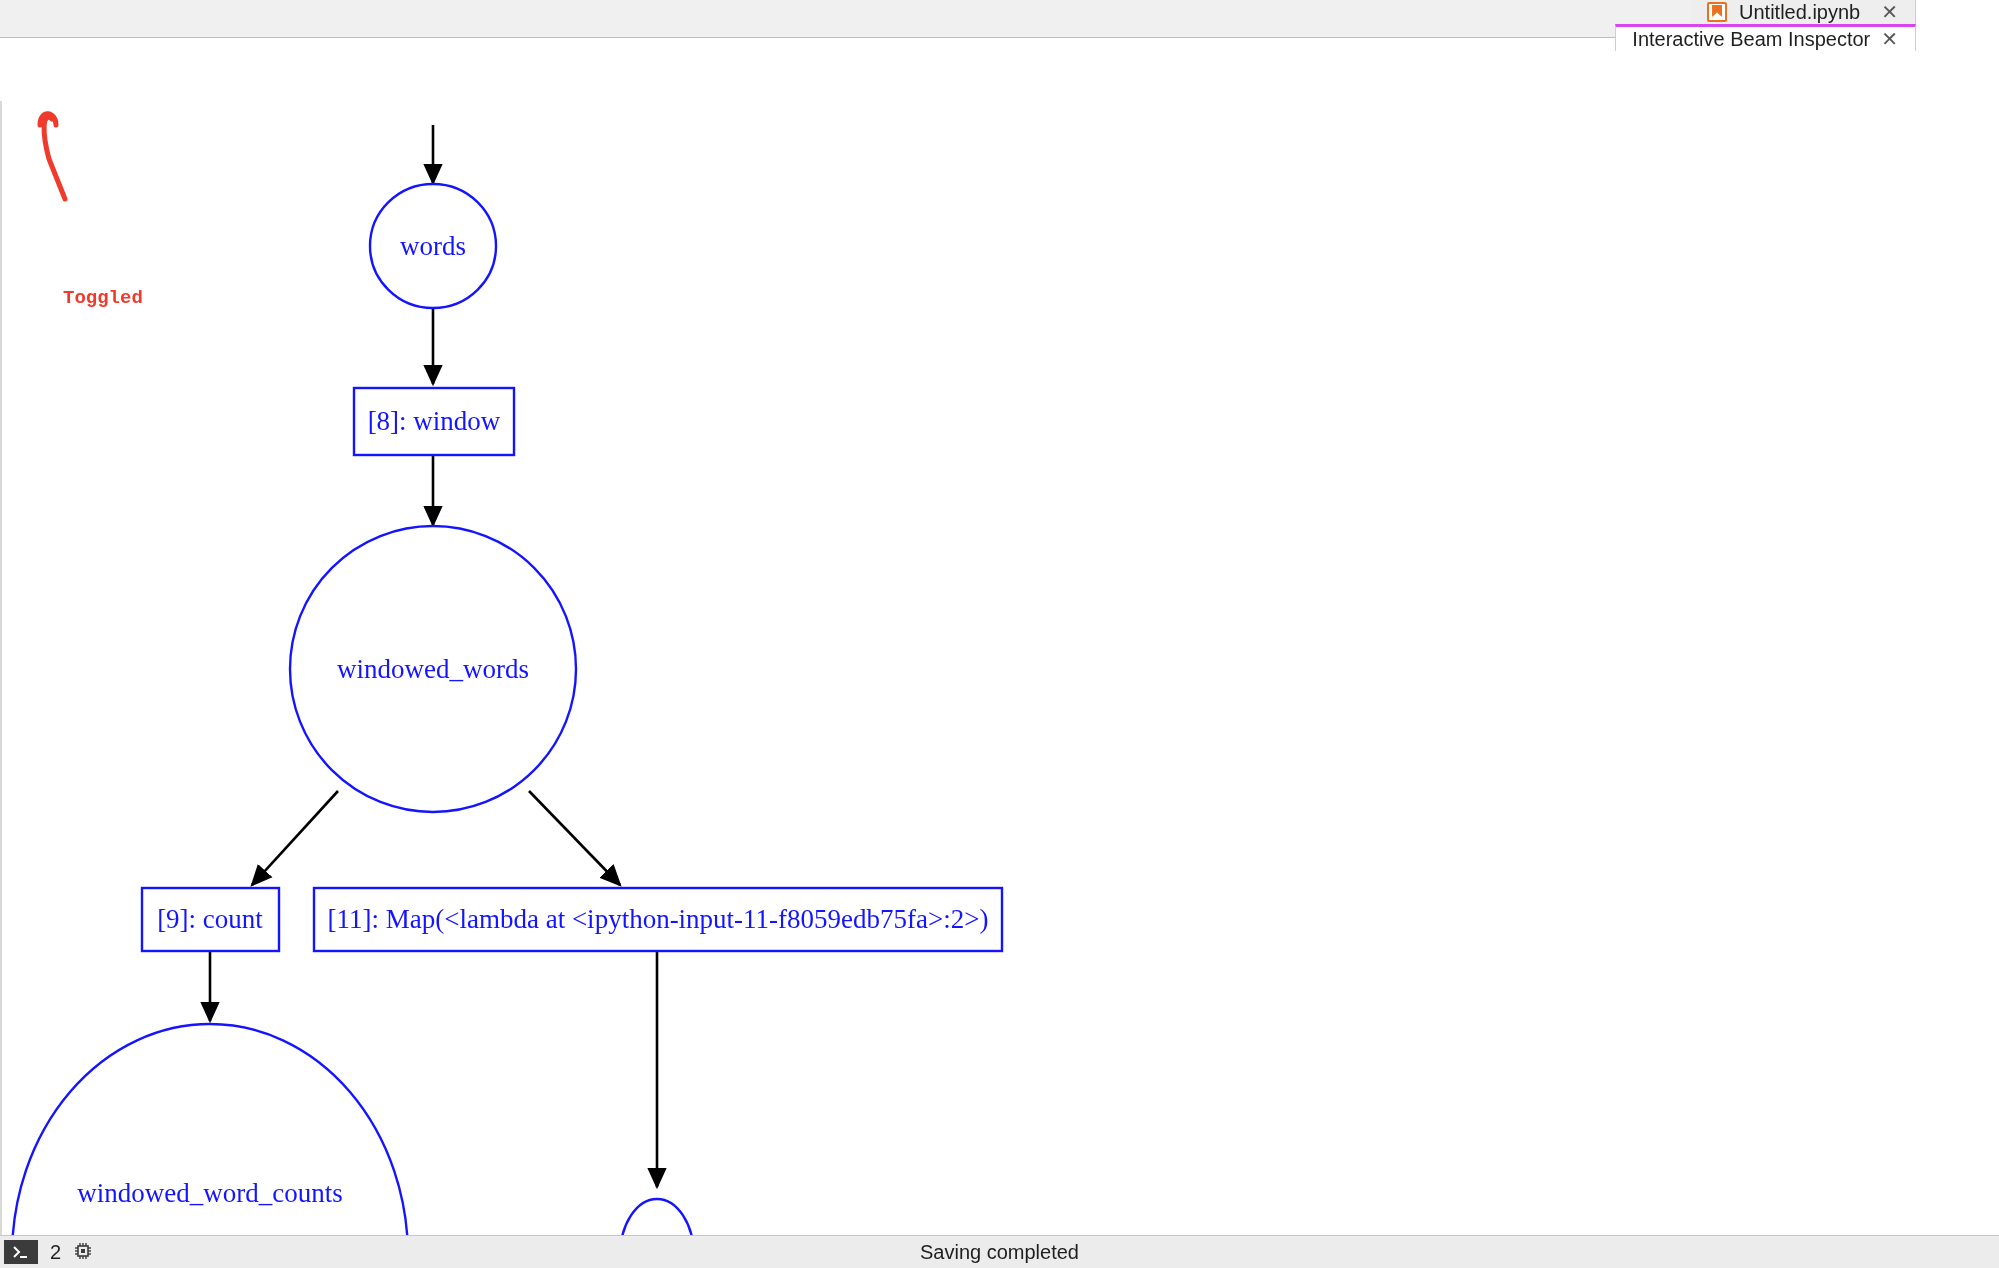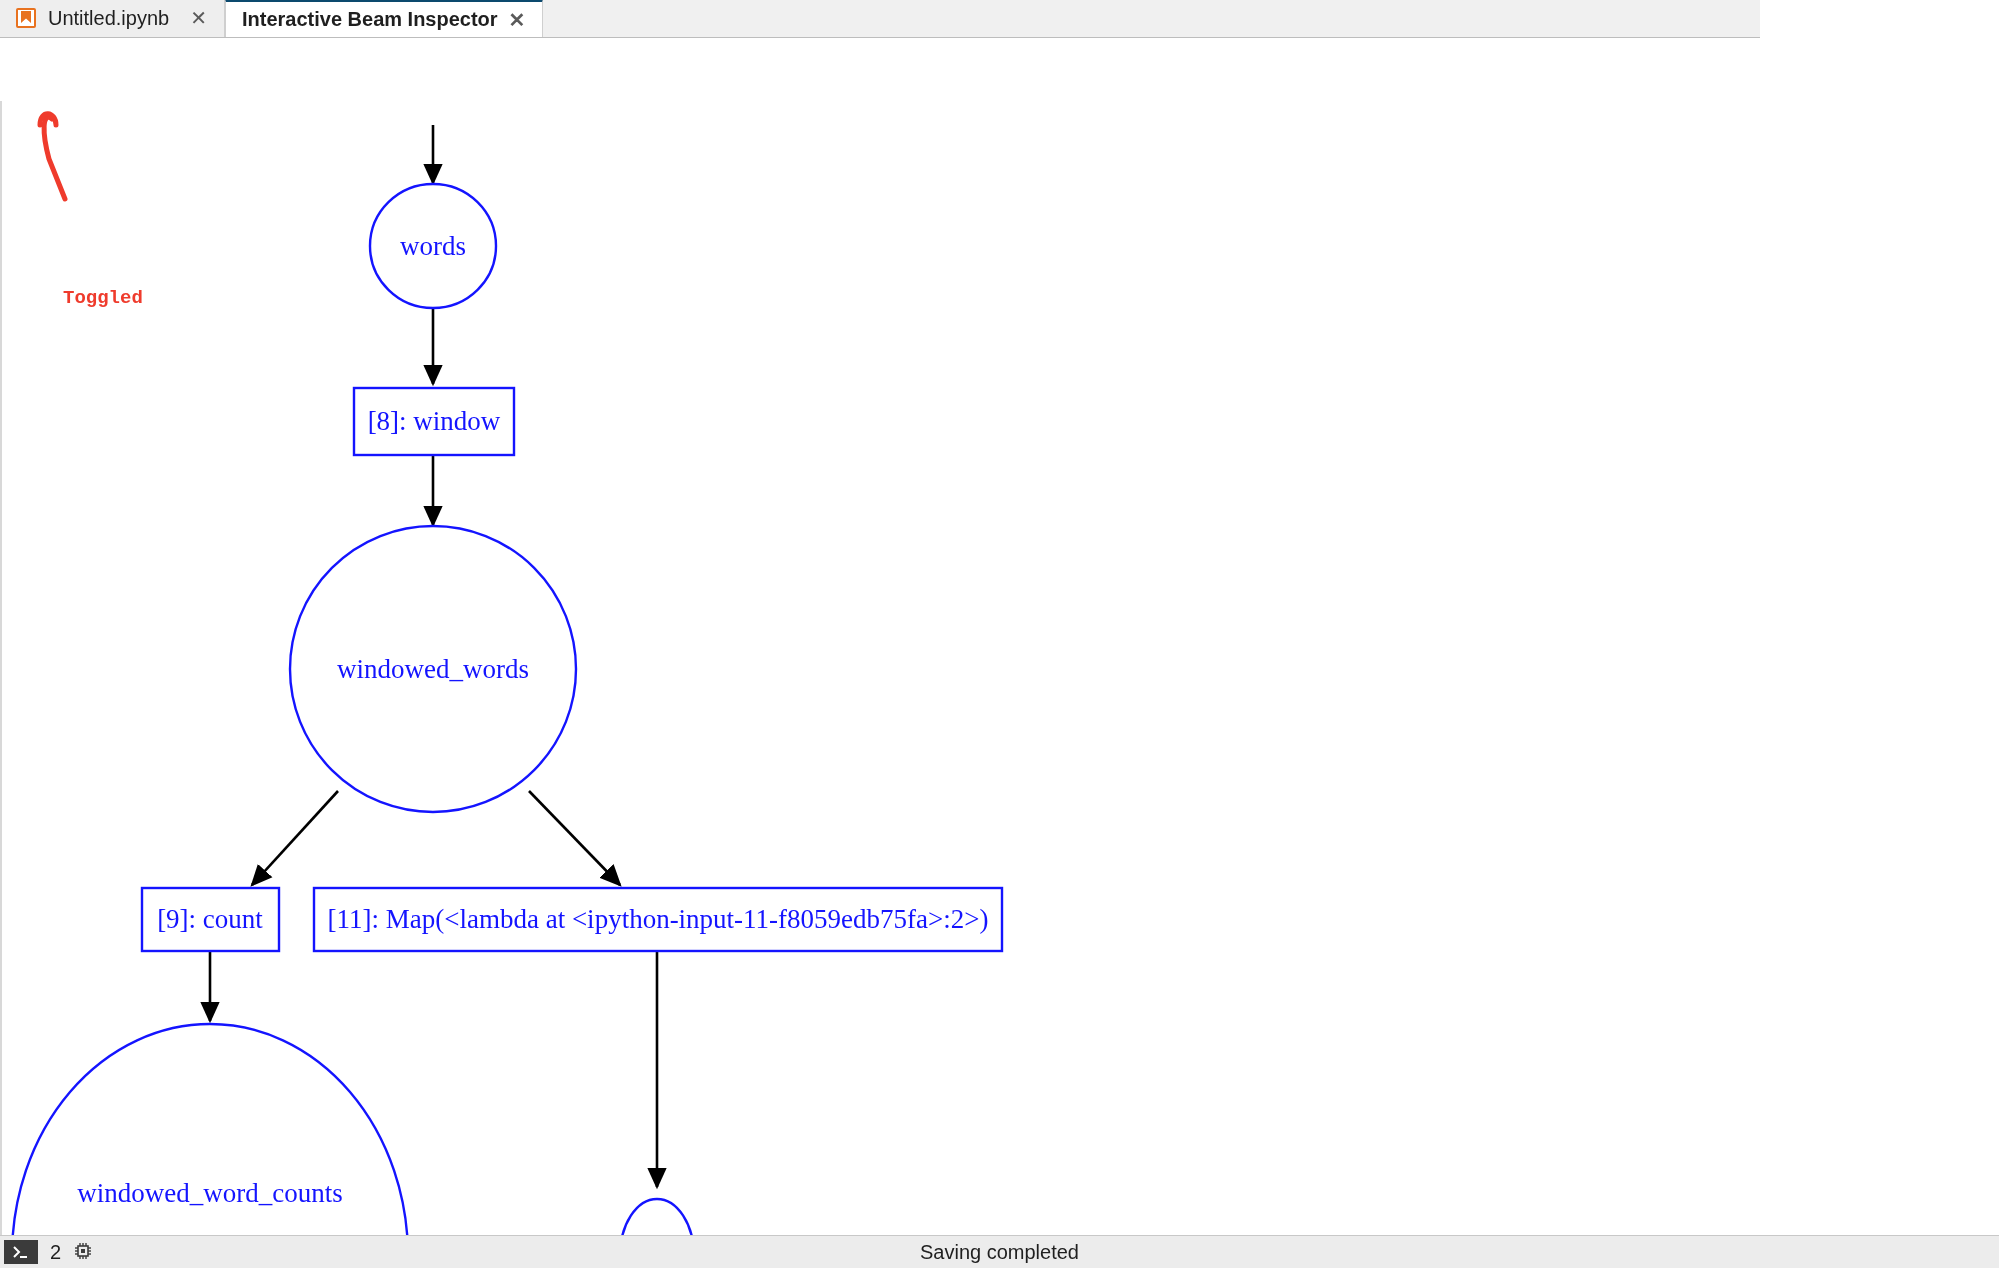--- a/index.html
+++ b/index.html
@@ -10,43 +10,42 @@
     overflow: hidden;
     background: #ffffff;
     font-family: "Liberation Sans", sans-serif;
   }
 
   #app { position: relative; width: 1999px; height: 1268px; background:#ffffff; }
 
   
   .tabbar {
     position: absolute; left: 0; top: 0;
-    width: 1760px; height: 38px;
+    width: 1916px; height: 38px;
     background: #f0f0f0;
     border-bottom: 1px solid #bdbdbd;
-    display: flex; align-items: flex-end;
+    display: flex; align-items: flex-end; flex-direction: column;
   }
   .tab {
     position: relative;
     height: 38px;
     display: flex; align-items: center;
     padding: 0 14px 0 16px;
     font-size: 20px; color: #1f1f1f;
     border-right: 1px solid #cfcfcf;
     background: #efefef;
     cursor: pointer;
     white-space: nowrap;
   }
   .tab.inactive { background:#eeeeee; }
   .tab.active {
     background: #ffffff;
-    border-top: 3px solid #0c4a6e;
+    border-top: 3px solid #d946ef;
     border-right: 1px solid #cfcfcf;
     border-left: 1px solid #cfcfcf;
-    font-weight: bold;
   }
   .tab-icon {
     width: 20px; height: 20px; margin-right: 12px;
     flex: 0 0 auto;
     display: inline-block;
     border: 2px solid #e8721f;
     border-radius: 2px;
     position: relative;
     background: #ffffff;
   }

